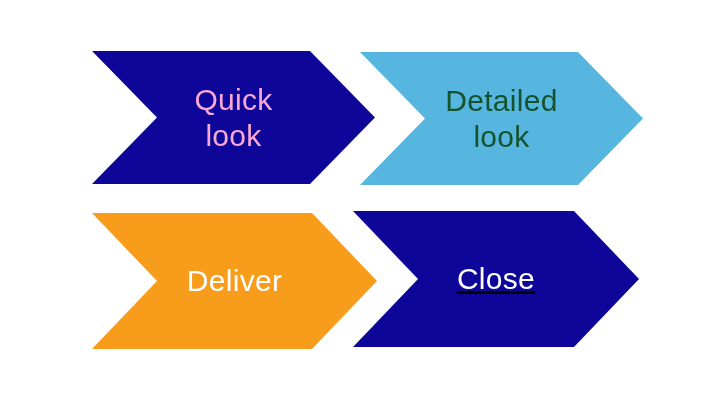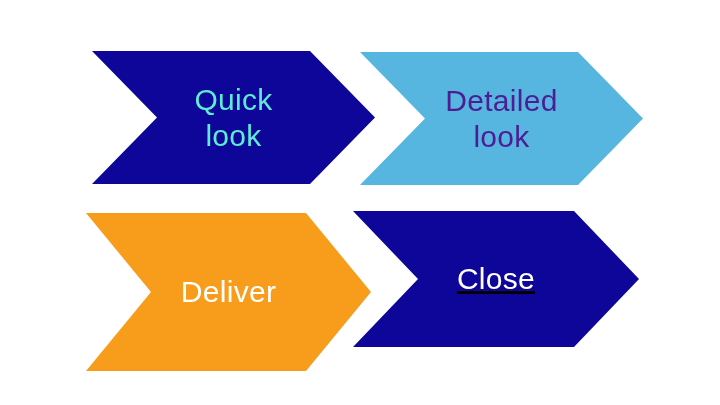--- a/index.html
+++ b/index.html
@@ -27,35 +27,35 @@
   }
   .chevron-label {
     white-space: pre-line;
     text-align: center;
     font-size: 30px;
     line-height: 36px;
     letter-spacing: 0.3px;
   }
   .c1 { left: 92px;  top: 51px;  width: 283px; height: 133px; }
   .c2 { left: 360px; top: 52px;  width: 283px; height: 133px; }
-  .c3 { left: 86px;  top: 213px; width: 285px; height: 158px; }
+  .c3 { left: 92px;  top: 213px; width: 285px; height: 136px; }
   .c4 { left: 353px; top: 211px; width: 286px; height: 136px; text-decoration: underline; }
 </style>
 </head>
 <body>
 
 <div class="canvas" style="background: rgb(255, 255, 255);">
 
   <div class="chevron c1" style="background-color: rgb(13, 6, 152);">
-    <span class="chevron-label" style="color: #5eead4;">Quick
+    <span class="chevron-label" style="color: #f9a8d4;">Quick
 look</span>
   </div>
 
   <div class="chevron c2" style="background-color: rgb(86, 182, 224);">
-    <span class="chevron-label" style="color: #4c1d95;">Detailed
+    <span class="chevron-label" style="color: #14532d;">Detailed
 look</span>
   </div>
 
   <div class="chevron c3" style="background-color: rgb(248, 156, 28);">
     <span class="chevron-label" style="color: rgb(255, 255, 255);">Deliver</span>
   </div>
 
   <div class="chevron c4" style="background-color: rgb(13, 6, 152);">
     <span class="chevron-label" style="color: rgb(255, 255, 255);">Close</span>
   </div>

